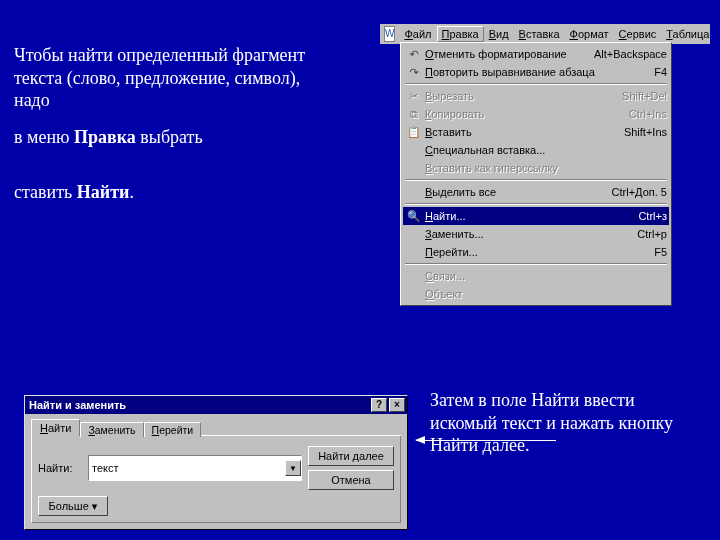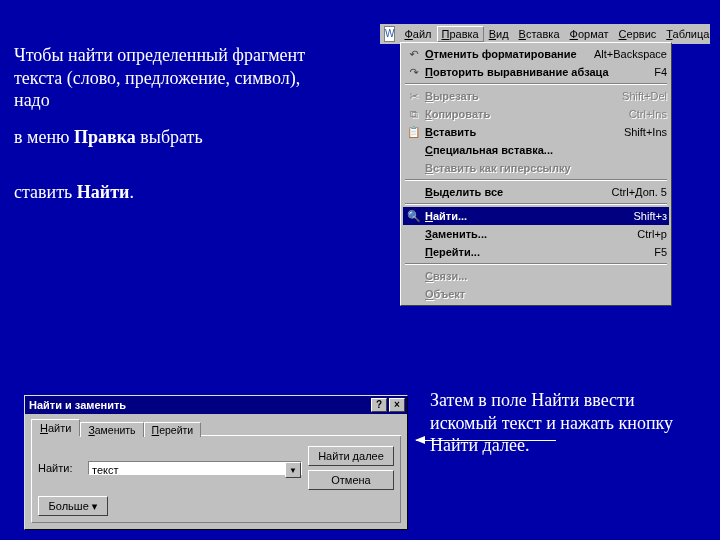--- a/index.html
+++ b/index.html
@@ -75,21 +75,21 @@
     display: flex; align-items: center;
     height: 18px;
     padding: 0 2px;
     white-space: nowrap;
   }
   .dd-row .ic {
     width: 18px; height: 16px; flex: 0 0 18px;
     display: inline-flex; align-items: center; justify-content: center;
     font-size: 11px; color: #404040;
   }
-  .dd-row .lbl { flex: 1 1 auto; padding-left: 2px; font-weight: bold; }
+  .dd-row .lbl { flex: 1 1 auto; padding-left: 2px; }
   .dd-row .sc { flex: 0 0 auto; padding-left: 8px; text-align: right; }
   .dd-row.disabled .lbl, .dd-row.disabled .sc, .dd-row.disabled .ic { color: #808080; text-shadow: 1px 1px 0 #fff; }
   .dd-row.hl { background: #000080; color: #fff; }
   .dd-row.hl .lbl, .dd-row.hl .sc, .dd-row.hl .ic { color: #fff; text-shadow:none;}
   .dd-sep {
     height: 2px; margin: 2px 2px;
     border-top: 1px solid #808080; border-bottom: 1px solid #fff;
   }
   .dd-row u { text-decoration: underline; }
 
@@ -132,21 +132,21 @@
   .panel {
     border-left:1px solid #fff;border-right:1px solid #808080;border-bottom:1px solid #808080;
     padding: 10px 6px 6px 6px;
   }
   .row { display:flex; align-items:center; margin-bottom:6px;}
   .row .flabel { width:50px; font-size:11px;}
   .combo {
     flex: 1 1 auto;
     background:#fff; border-top:1px solid #808080;border-left:1px solid #808080;
     border-right:1px solid #fff;border-bottom:1px solid #fff;
-    height:14px; display:flex; 
+    height:26px; display:flex; align-items:center;
   }
   .combo input {
     border:none; outline:none; width: calc(100% - 16px);
     font-size:11px; padding:0 3px; height:16px; background:transparent;
   }
   .combo .dropbtn {
     width:16px; height:16px; background:#c0c0c0;
     border-top:1px solid #fff;border-left:1px solid #fff;border-right:1px solid #404040;border-bottom:1px solid #404040;
     display:flex;align-items:center;justify-content:center;font-size:8px;
   }
@@ -224,21 +224,21 @@
     <div class="dd-sep"></div>
     <div class="dd-row">
       <span class="ic"></span>
       <span class="lbl"><u>В</u>ыделить все</span>
       <span class="sc">Ctrl+Доп. 5</span>
     </div>
     <div class="dd-sep"></div>
     <div class="dd-row hl">
       <span class="ic">🔍</span>
       <span class="lbl"><u>Н</u>айти...</span>
-      <span class="sc">Shift+з</span>
+      <span class="sc">Ctrl+з</span>
     </div>
     <div class="dd-row">
       <span class="ic"></span>
       <span class="lbl"><u>З</u>аменить...</span>
       <span class="sc">Ctrl+р</span>
     </div>
     <div class="dd-row">
       <span class="ic"></span>
       <span class="lbl"><u>П</u>ерейти...</span>
       <span class="sc">F5</span>

